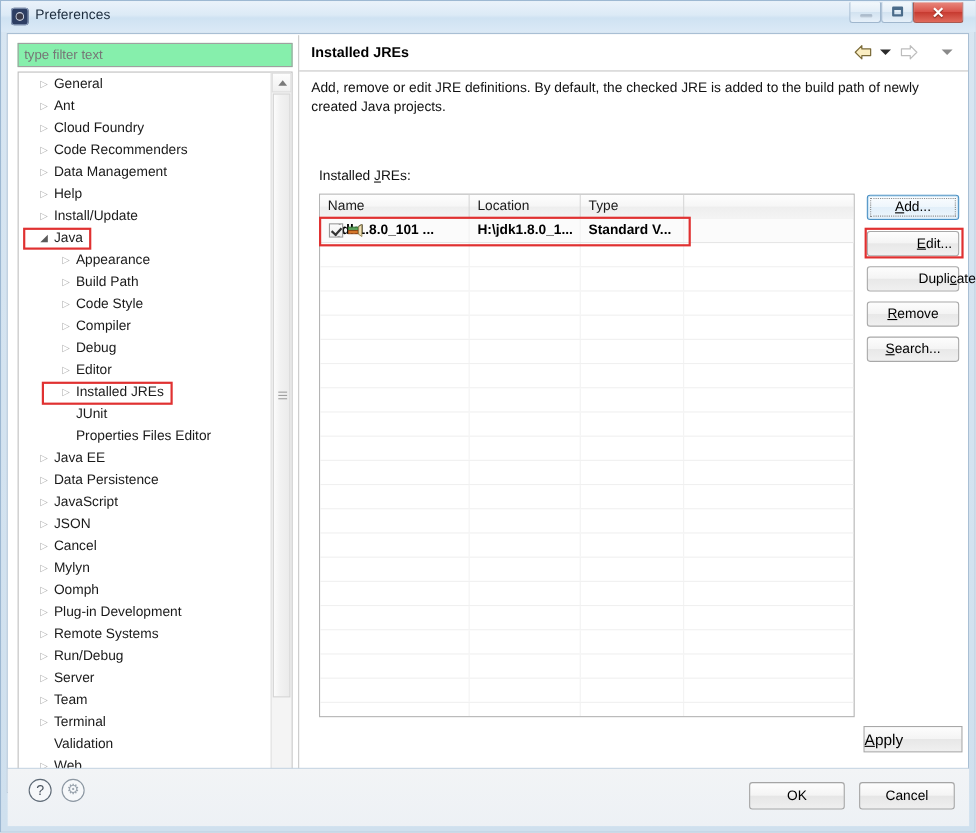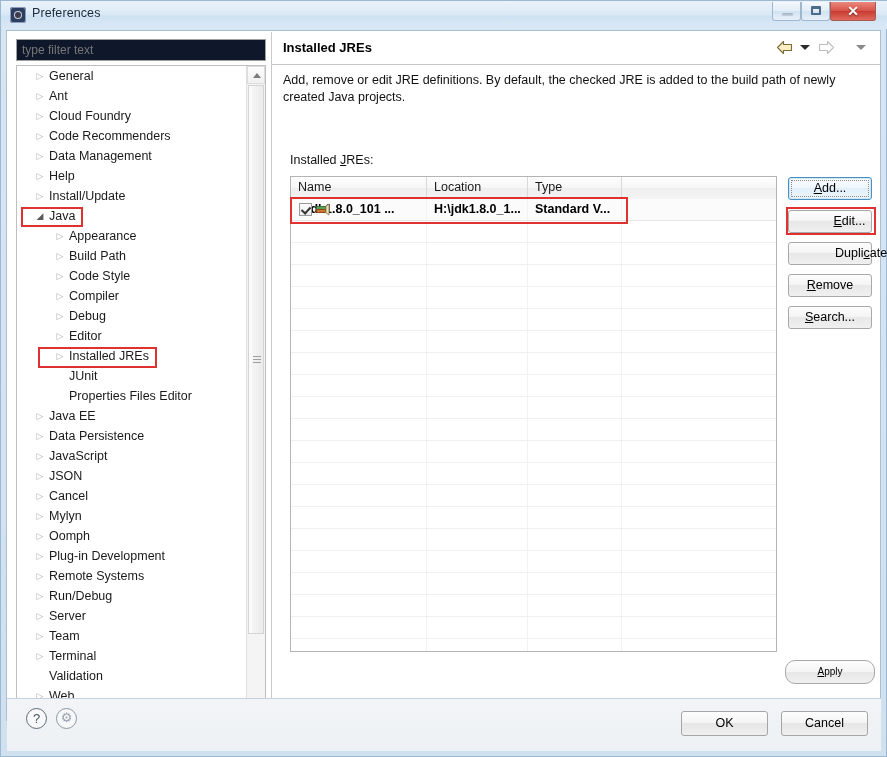--- a/index.html
+++ b/index.html
@@ -111,21 +111,21 @@
     box-sizing: border-box;
   }
 
   
   #filter-input {
     position: absolute;
     left: 9px; top: 8px;
     width: 250px; height: 22px;
     box-sizing: border-box;
     border: 1px solid #a0a0a0;
-    background: #0f172a;
+    background: #86efac;
     font-family: "Liberation Sans", sans-serif;
     font-size: 12px;
     color: #707070;
     padding: 0 5px;
     outline: none;
   }
   #filter-input::placeholder { color:#767676; opacity:1; }
 
   #tree-panel {
     position: absolute;
@@ -411,24 +411,24 @@
   #btn-remove { top: 242px; }
   #btn-search { top: 274px; }
 
   #apply-btn {
     position: absolute;
     left: 518px; top: 659px;
     width: 90px; height: 24px;
     box-sizing: border-box;
     background: linear-gradient(to bottom, #fdfdfd 0%, #f4f4f4 48%, #e7e7e7 50%, #f0f0f0 100%);
     border: 1px solid #a8a8a8;
-    border-radius: 10px;
+    border-radius: 0;
     font-family: "Liberation Sans", sans-serif;
-    font-size: 10px;
-    text-align: center;
+    font-size: 14px;
+    text-align: left;
     line-height: 22px;
     color: #000;
     cursor: default;
   }
   #apply-btn u { text-decoration: underline; }
 
   
   #footer-sep {
     position: absolute;
     left: 6px; top: 697px;

